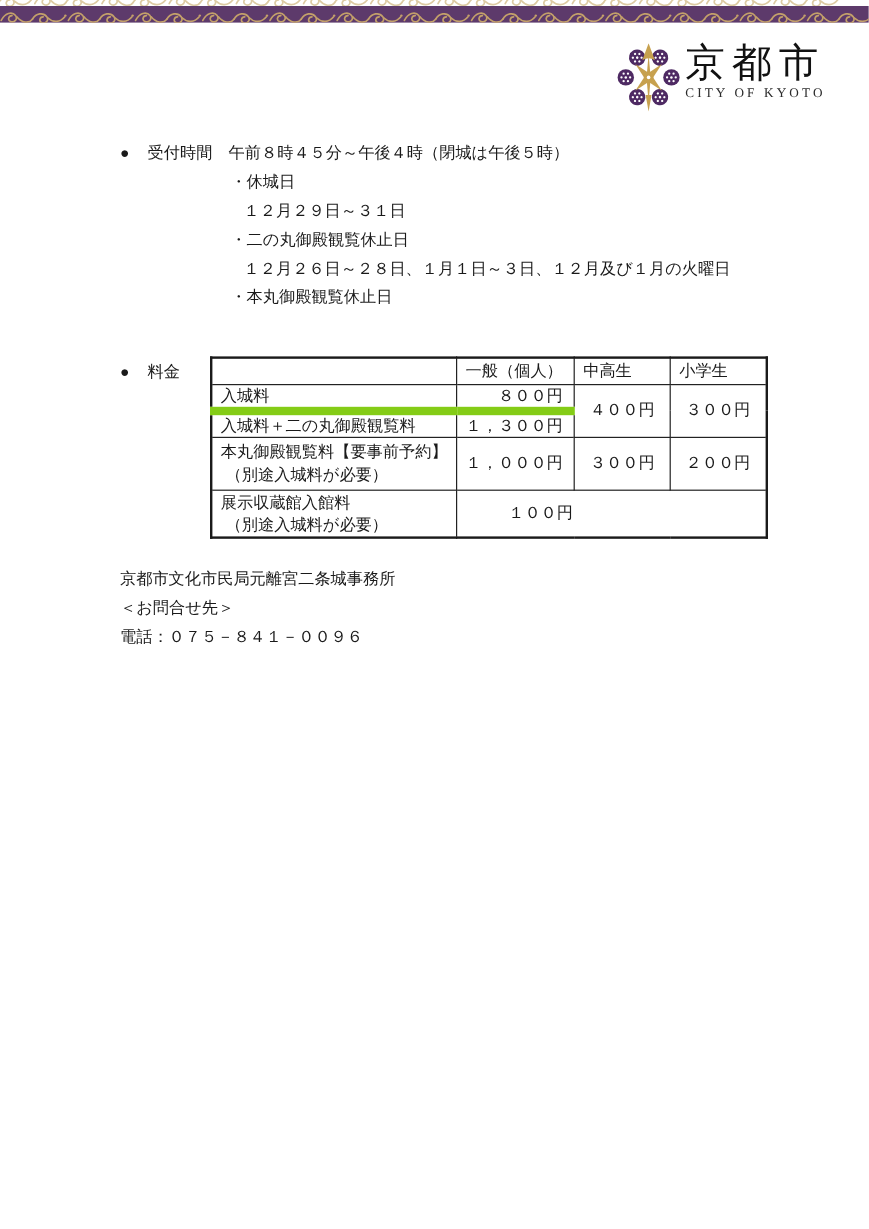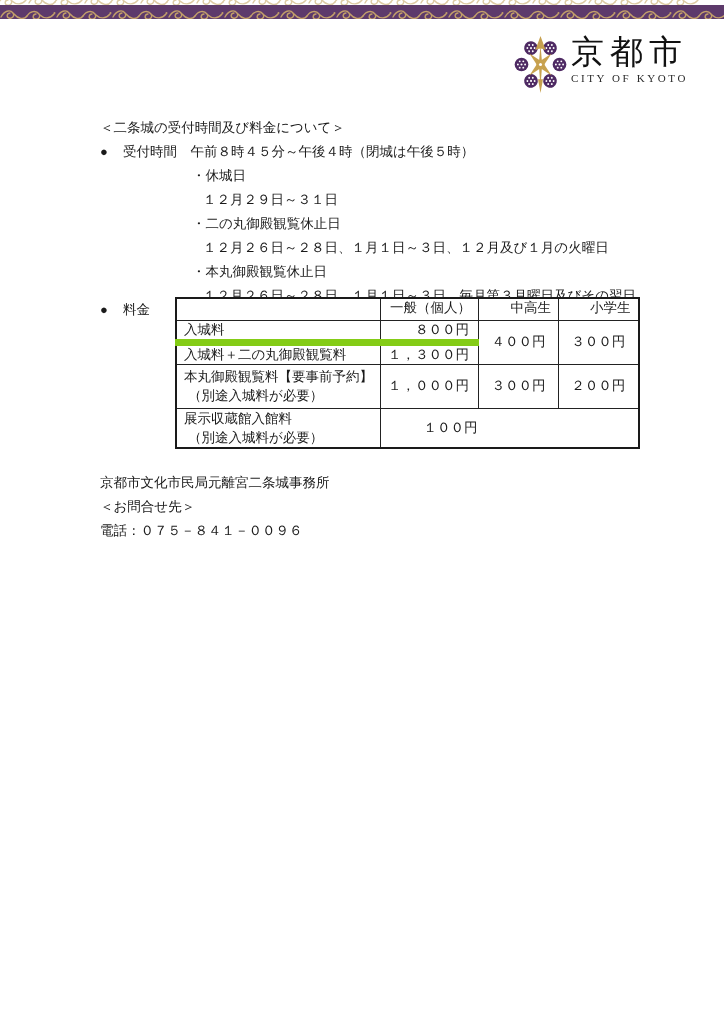--- a/index.html
+++ b/index.html
@@ -34,21 +34,21 @@
   .fee-table td,.fee-table th{
     border:1.5px solid #222;font-weight:normal;
     padding:0 7px;line-height:18px;vertical-align:middle;
     white-space:nowrap;overflow:hidden;
   }
   .fee-table .h-row{height:22px;}
   .fee-table .r1{height:21px;}
   .fee-table .r2{height:22px;}
   .fee-table .r3{height:44px;}
   .fee-table .r4{height:34px;}
-  .fee-table th{text-align:right;font-family:Liberation Mono, monospace;}
+  .fee-table th{text-align:left;}
   .fee-table .cell-label{text-align:left;}
   .fee-table .val-r{text-align:right;padding-right:9px;}
   .fee-table .val-c{text-align:center;margin-left:45px;}
   .fee-table .val-merged{text-align:right;padding-right:160px;}
   .fee-table .r1 .cell-label,.fee-table .r1 .val-r{border-bottom:5px solid #404040;}
   .fee-table .r2 .cell-label,.fee-table .r2 .val-r{border-top:7px solid #84cc16;}
   .two-line span{display:block;line-height:19px;}
   .two-line .sub{padding-left:4px;}
   
   .contact{position:absolute;left:100px;top:471px;font-size:13.5px;line-height:24px;white-space:nowrap;}
@@ -127,32 +127,30 @@
     </g>
     <circle cx="30" cy="30" r="1.6" fill="#ffffff"></circle>
   </svg>
   <div class="logo-text">
     <div class="logo-title">京都市</div>
     <div class="logo-subtitle">CITY OF KYOTO</div>
   </div>
 </div>
 
 <div class="content">
-  <div class="line">＜二条城の受付時間及び料金について＞</div>
   <div class="line">
     <span class="bullet">●</span>
     <span>受付時間</span>
     <span class="gap-em">午前８時４５分～午後４時（閉城は午後５時）</span>
   </div>
   <div class="line indent1">・休城日</div>
   <div class="line indent2">１２月２９日～３１日</div>
   <div class="line indent1">・二の丸御殿観覧休止日</div>
   <div class="line indent2">１２月２６日～２８日、１月１日～３日、１２月及び１月の火曜日</div>
   <div class="line indent1">・本丸御殿観覧休止日</div>
-  <div class="line indent2">１２月２６日～２８日、１月１日～３日、毎月第３月曜日及びその翌日</div>
 </div>
 
 <div class="fees-bullet-line">
   <span class="bullet">●</span>
   <span>料金</span>
 </div>
 
 <table class="fee-table">
   <colgroup>
       <col style="width:200px">

